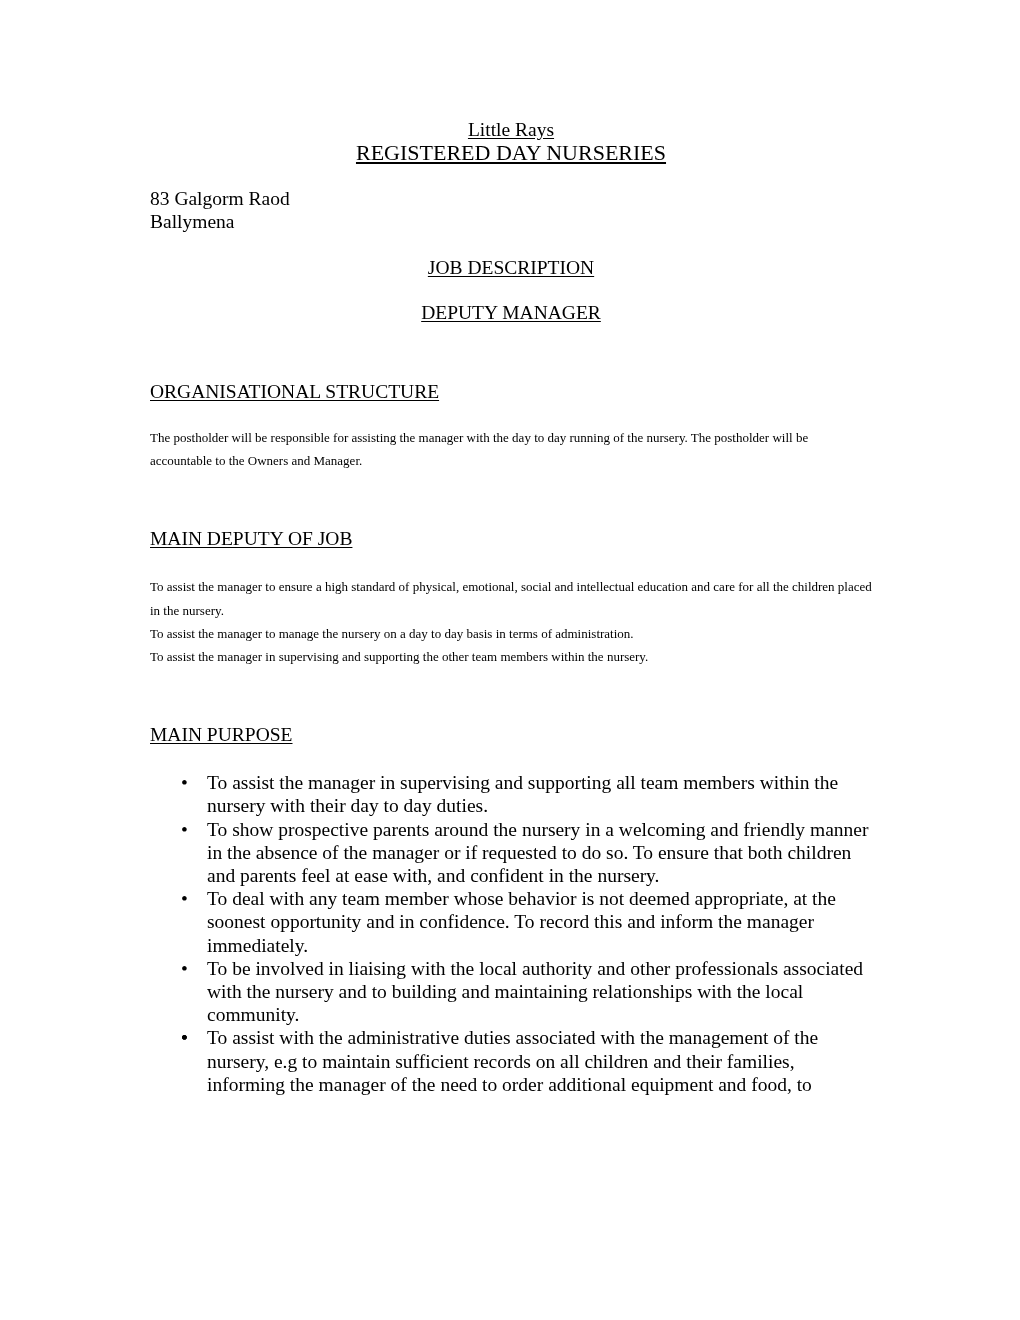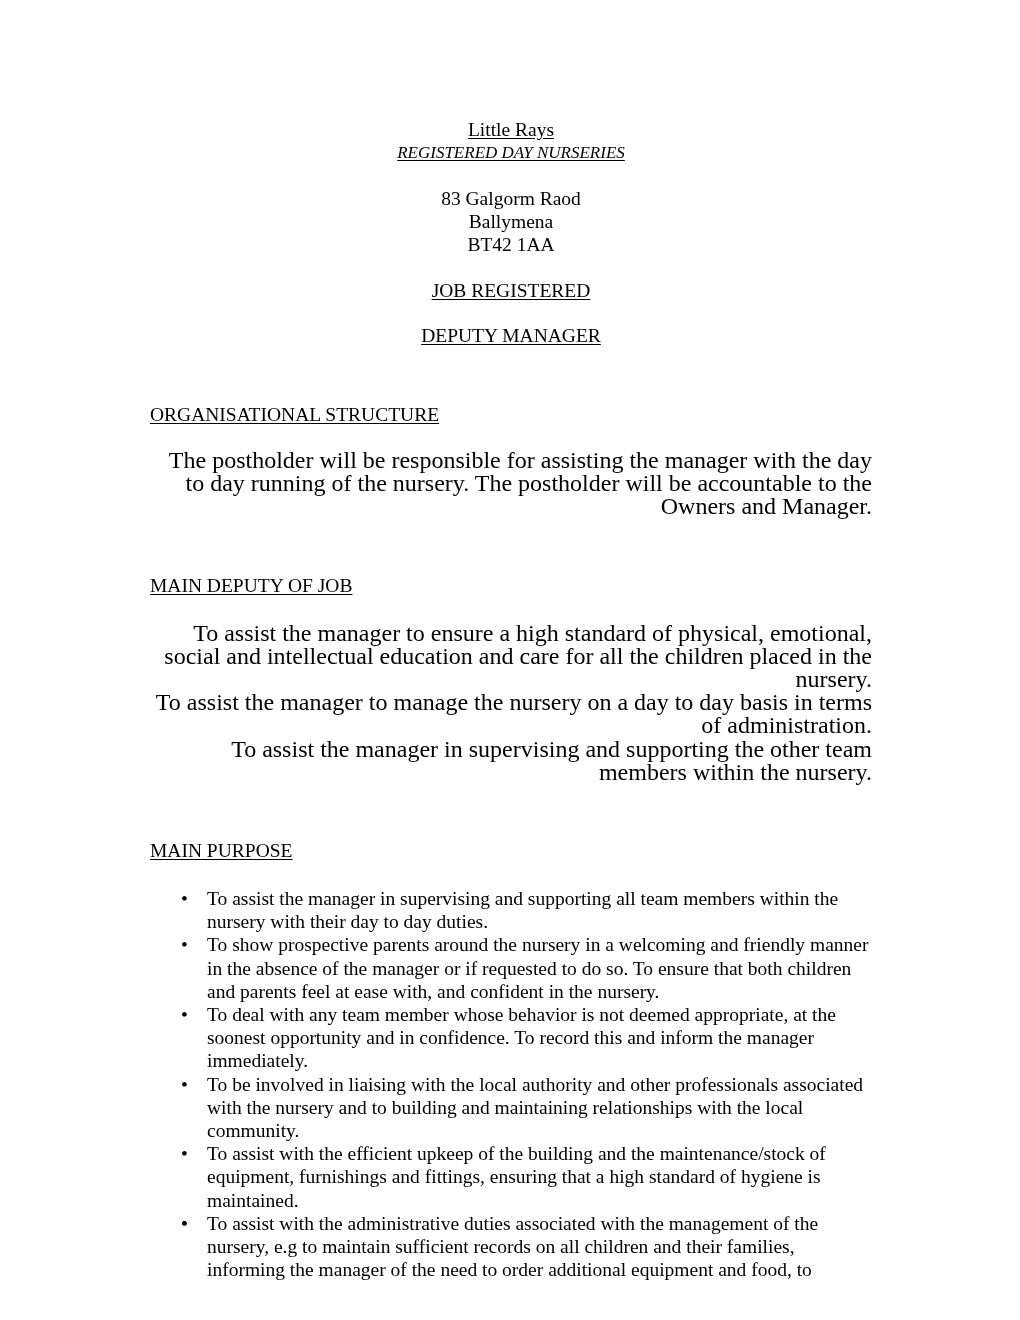--- a/index.html
+++ b/index.html
@@ -20,41 +20,41 @@
   }
   .content {
     position: absolute;
     left: 150px;
     top: 118px;
     width: 722px;
   }
   .u { text-decoration: underline; text-underline-offset: 2px; }
 
   .hdr-title   { font-size: 19.5px; line-height: 23px; text-align: center; }
-  .hdr-sub     { font-size: 17px; line-height: 23px; text-align: center; font-style: italic; }
+  .hdr-sub     { font-size: 22px; line-height: 23px; text-align: center; }
 
-  .addr { font-size: 19.5px; line-height: 23px; text-align: center; }
+  .addr { font-size: 19.5px; line-height: 23px; text-align: left; }
 
   .doc-heading {
     font-size: 19.5px;
     line-height: 23px;
     text-align: center;
   }
 
   .section-heading {
     font-size: 19.5px;
     line-height: 23px;
     text-align: left;
     margin-top: 32px;
   }
 
   .para {
-    font-size: 24px;
+    font-size: 13px;
     line-height: 23.2px;
-    text-align: right;
+    text-align: left;
   }
 
   
   .sp-23 { height: 23px; }
   .sp-22 { height: 22px; }
   .sp-24 { height: 24px; }
   .sp-25 { height: 25px; }
 
   
   ul.duties {
@@ -88,26 +88,25 @@
     <div>
       <div class="hdr-title"><span class="u">Little Rays</span></div>
       <div class="hdr-sub"><span class="u">REGISTERED DAY NURSERIES</span></div>
     </div>
 
     <div class="sp-23"></div>
 
     <div>
       <div class="addr">83 Galgorm Raod</div>
       <div class="addr">Ballymena</div>
-      <div class="addr">BT42 1AA</div>
     </div>
 
     <div class="sp-23"></div>
 
-    <div class="doc-heading"><span class="u">JOB REGISTERED</span></div>
+    <div class="doc-heading"><span class="u">JOB DESCRIPTION</span></div>
 
     <div class="sp-22"></div>
 
     <div class="doc-heading"><span class="u">DEPUTY MANAGER</span></div>
 
     <div class="sp-24"></div>
 
     <div class="section-heading"><span class="u">ORGANISATIONAL STRUCTURE</span></div>
 
     <div class="sp-23"></div>
@@ -128,19 +127,19 @@
 
     <div class="section-heading"><span class="u">MAIN PURPOSE</span></div>
 
     <div class="sp-25"></div>
 
     <ul class="duties">
       <li><span class="bullet">•</span><span>To assist the manager in supervising and supporting all team members within the nursery with their day to day duties.</span></li>
       <li><span class="bullet">•</span><span>To show prospective parents around the nursery in a welcoming and friendly manner in the absence of the manager or if requested to do so. To ensure that both children and parents feel at ease with, and confident in the nursery.</span></li>
       <li><span class="bullet">•</span><span>To deal with any team member whose behavior is not deemed appropriate, at the soonest opportunity and in confidence. To record this and inform the manager immediately.</span></li>
       <li><span class="bullet">•</span><span>To be involved in liaising with the local authority and other professionals associated with the nursery and to building and maintaining relationships with the local community.</span></li>
-      <li><span class="bullet">•</span><span>To assist with the efficient upkeep of the building and the maintenance/stock of equipment, furnishings and fittings, ensuring that a high standard of hygiene is maintained.</span></li>
+      <li><span class="bullet">•</span></li>
       <li><span class="bullet">•</span></li>
       <li><span class="bullet">•</span><span>To assist with the administrative duties associated with the management of the nursery, e.g to maintain sufficient records on all children and their families, informing the manager of the need to order additional equipment and food, to</span></li>
     </ul>
 
   </div>
 </div>
 
 </body></html>

